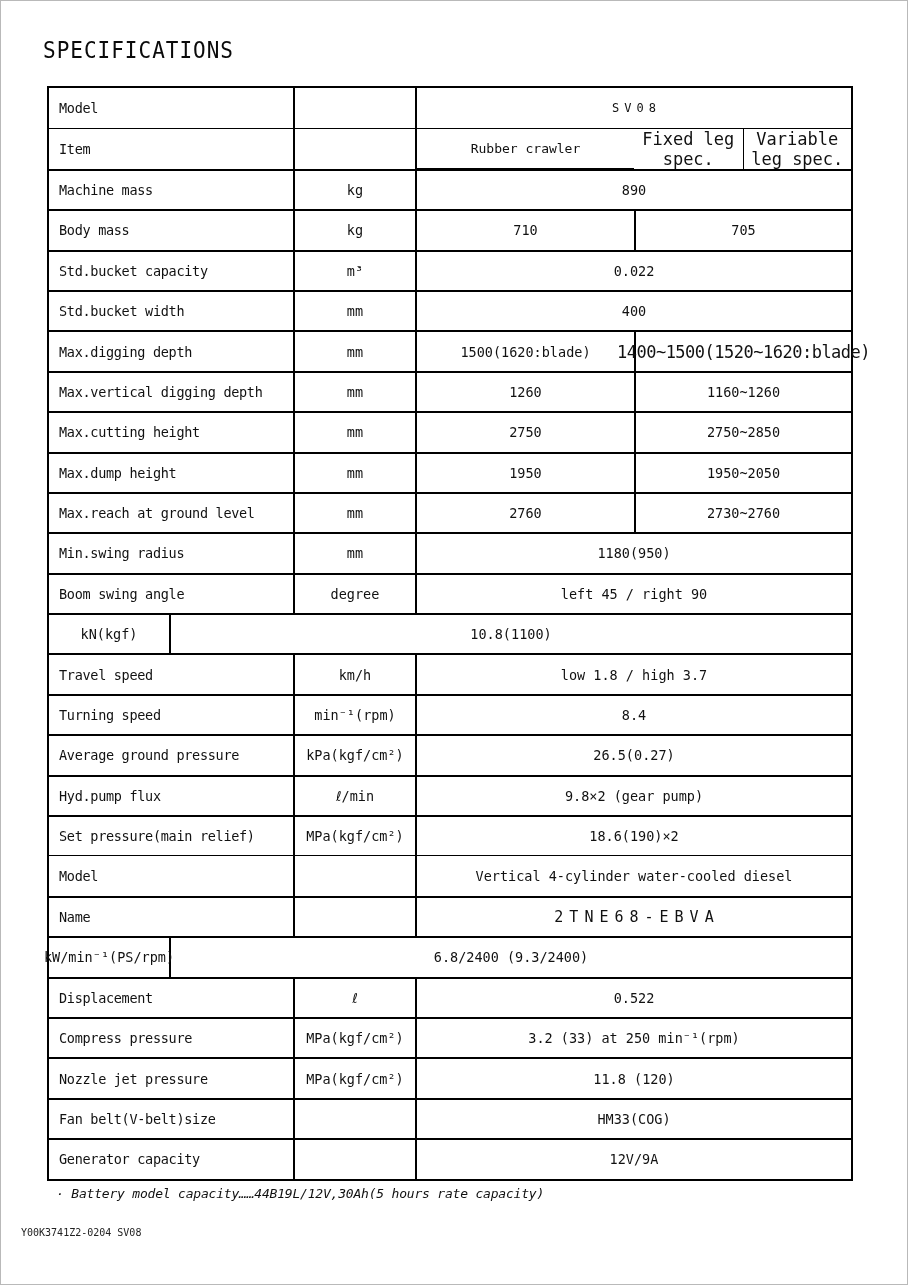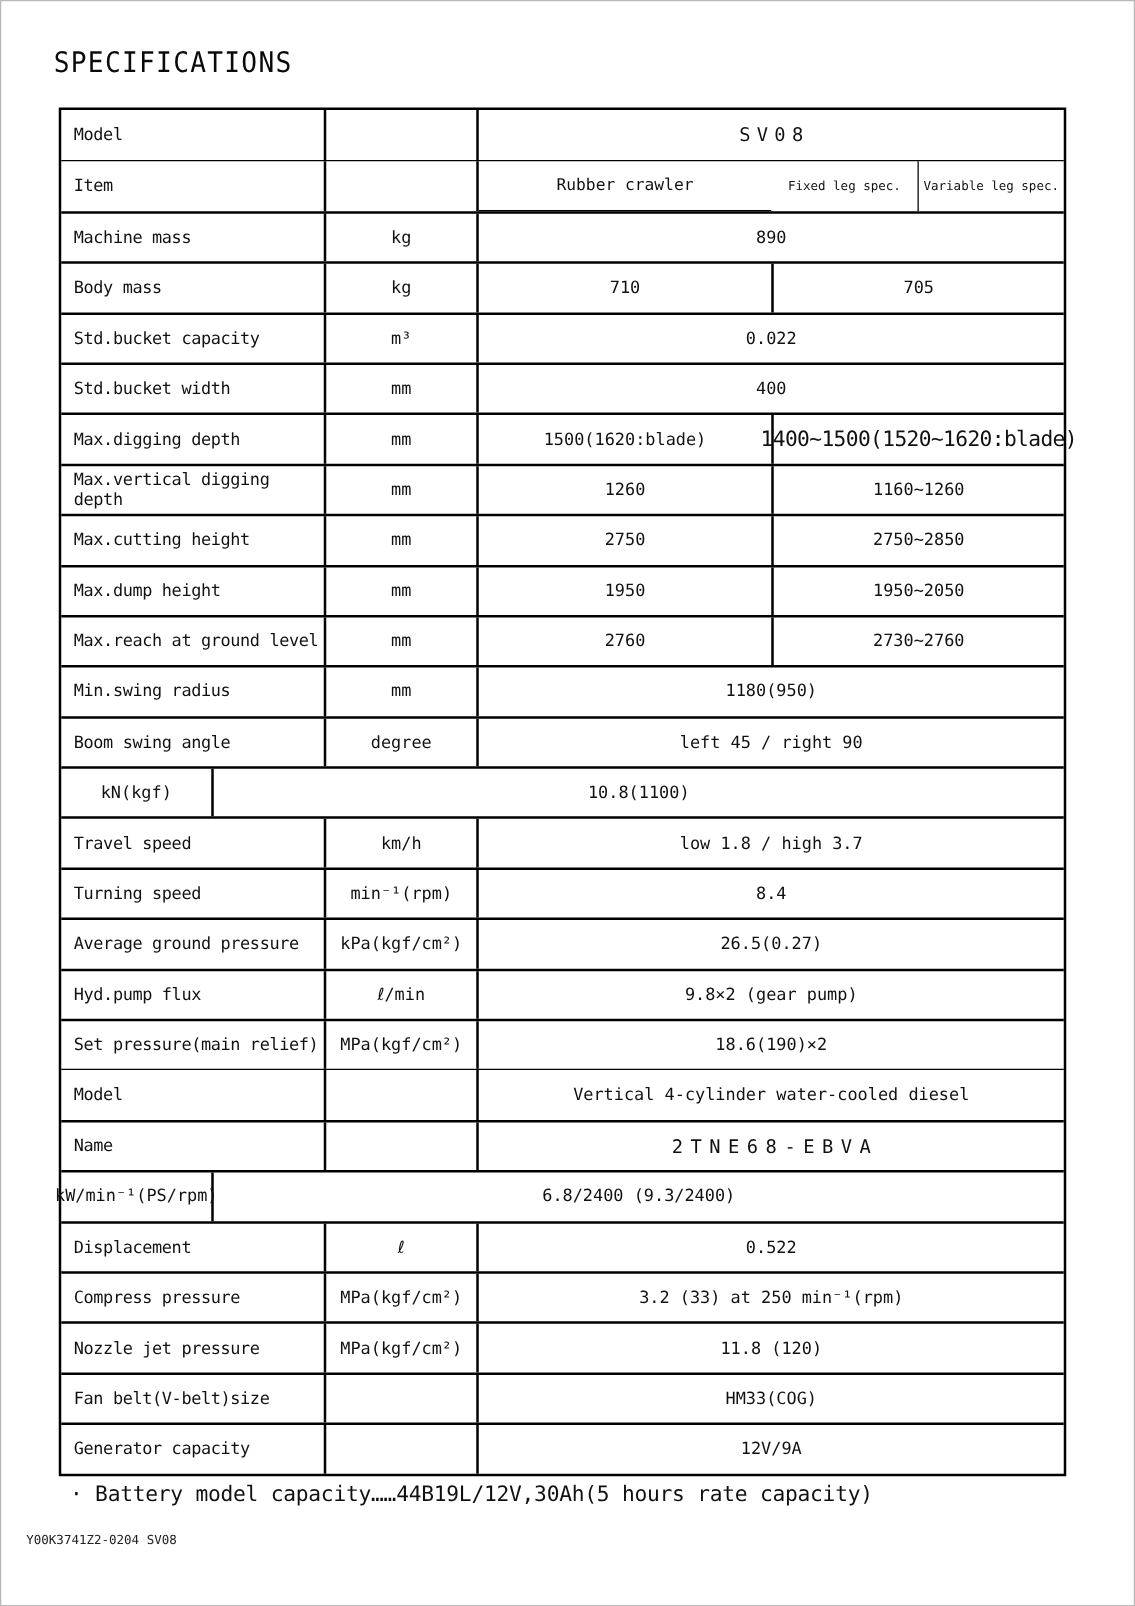--- a/index.html
+++ b/index.html
@@ -15,35 +15,35 @@
     transform:scaleY(1.08); transform-origin:left top;
   }
   .spec-table {
     position:absolute; left:46px; top:85px; width:806px;
     border:2px solid #000; background:#fff;
   }
   .row { display:flex; align-items:stretch; height:40.4px; border-top:2px solid #000; }
   .row:first-child { border-top:none; }
   .row.thin-top { border-top-width:1px; }
   .c { display:flex; align-items:center; font-size:13.5px; }
-  .c.label { width:212px; padding-left:10px; border-right:2px solid #000; letter-spacing:-0.3px; }
+  .c.label { width:246px; padding-left:10px; border-right:2px solid #000; letter-spacing:-0.3px; }
   .c.unit  { width:122px; border-right:2px solid #000; justify-content:center; text-align:left; }
   .c.value { flex:1; justify-content:center; text-align:center; }
   .c.value.split { padding:0; }
   .vcell { width:50%; height:100%; display:flex; align-items:center; justify-content:center; font-size:13.5px; text-align:center; }
   .vcell.right { border-left:2px solid #000; }
   .vcell.small { font-size:17px; letter-spacing:-0.5px; }
-  .model-val { font-size:15px; letter-spacing:5px; text-indent:5px; }
+  .model-val { font-size:12px; letter-spacing:5px; text-indent:5px; }
   .name-val  { font-size:15px; letter-spacing:6px; text-indent:6px; }
   .item-val { flex-direction:row; align-items:stretch; }
   .crawler { flex:1; display:flex; align-items:center; justify-content:center; border-bottom:1px solid #000; font-size:13px; }
   .legs { flex:1; display:flex; }
-  .leg { width:50%; display:flex; align-items:center; justify-content:center; font-size:10px; }
+  .leg { width:50%; display:flex; align-items:center; justify-content:center; font-size:17px; }
   .leg.right { border-left:1px solid #000; }
-  .footnote { position:absolute; left:55px; top:1185px; font-size:17px; letter-spacing:-0.2px; }
+  .footnote { position:absolute; left:55px; top:1185px; font-size:13px; letter-spacing:-0.2px;font-style:italic; }
   .doccode  { position:absolute; left:20px; top:1226px; font-size:10px; color:#222; }
 </style>
 </head>
 <body>
 
 <div class="page">
 
   <div class="title">SPECIFICATIONS</div>
 
   <div class="spec-table">

